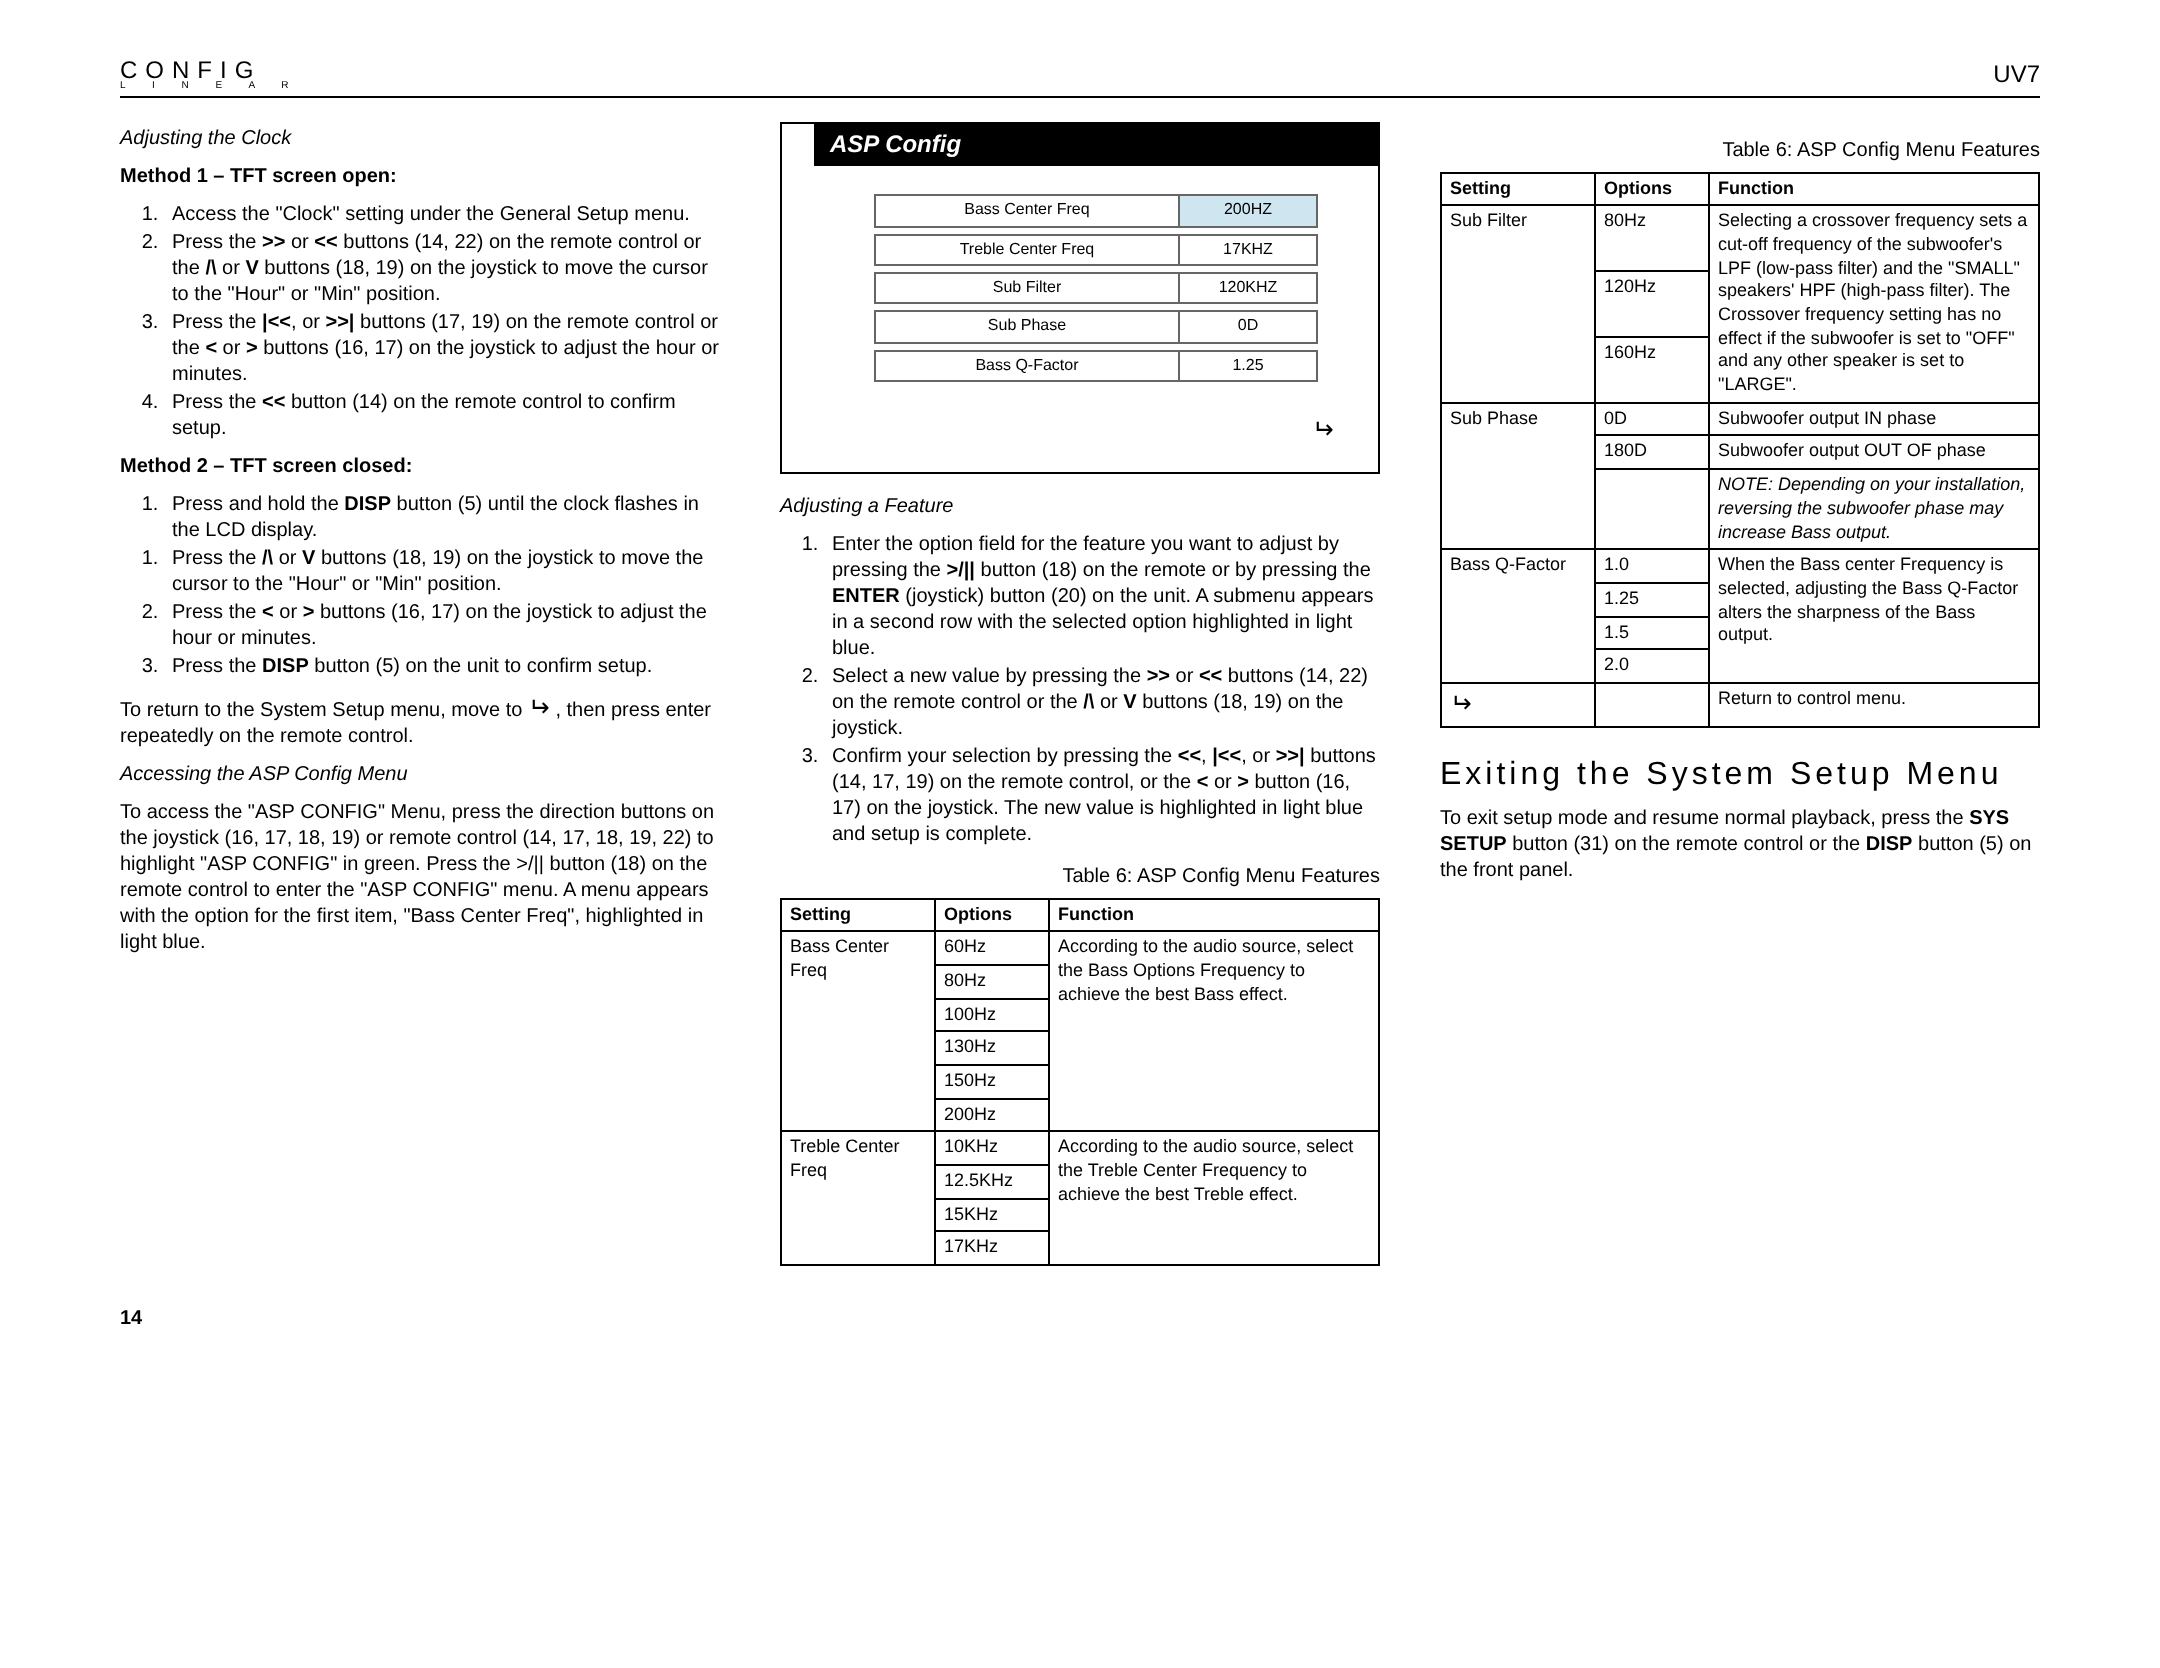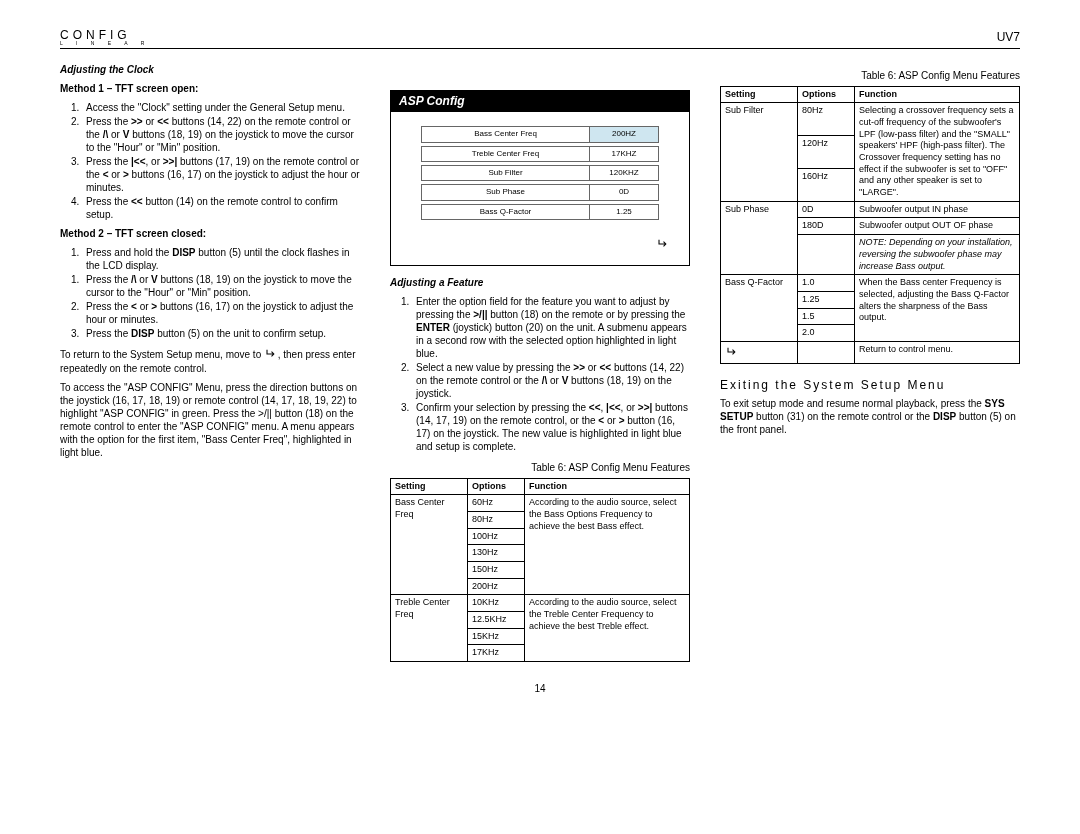--- a/index.html
+++ b/index.html
@@ -39,40 +39,39 @@
   .columns {
     display: flex;
     gap: 30px;
   }
   .col {
     flex: 1;
   }
   h3 { 
     font-weight: normal;
     letter-spacing: 2px;
-    font-size: 12px;
+    font-size: 16px;
     margin: 14px 0 4px 0;
   }
-  .bi { font-weight: bold; font-style: italic; }
+  .bi { font-weight: normal; font-style: italic; }
   .b { font-weight: bold; }
   .i { font-style: italic; }
   ol {
     margin: 2px 0 6px 0;
     padding-left: 22px;
   }
   ol li {
     padding-left: 4px;
     margin-bottom: 1px;
   }
   p { margin: 2px 0 6px 0; }
   .asp-box {
     border: 1px solid #000;
-    padding: 8px 10px 10px 10px;
+    padding: 8px 10px 10px 26px;
     margin-bottom: 10px;
-    margin-top: 29px;
   }
   .asp-title-bar {
     background: #000;
     color: #fff;
     font-style: italic;
     font-weight: bold;
     font-size: 12px;
     padding: 3px 8px;
     margin: -8px -10px 14px -10px;
   }
@@ -121,23 +120,23 @@
   }
   .opt-col { width: 48px; }
   .set-col { width: 68px; }
   .caption {
     text-align: right;
     font-weight: normal;
     font-size: 10px;
     margin: 8px 0 2px 0;
   }
   .pagenum {
-    text-align: center;
     margin-top: 20px;
     font-size: 10px;
+    font-weight: bold;
   }
   .ret-glyph { font-size: 13px; display:inline-block; transform: scaleX(-1); }
 </style>
 </head>
 <body>
 
 <div class="page">
 
   <div class="header">
     <div class="logo">
@@ -167,20 +166,21 @@
         <li>Press the <b>DISP</b> button (5) on the unit to confirm setup.</li>
       </ol>
 
       <p>
         <span>To return to the System Setup menu, move to </span>
         <span class="ret-glyph">↵</span>
         <span> , then press enter repeatedly on the remote control.</span>
       </p>
 
 
+      <p class="bi">Accessing the ASP Config Menu</p>
       <p>To access the "ASP CONFIG" Menu, press the direction buttons on the joystick (16, 17, 18, 19) or remote control (14, 17, 18, 19, 22) to highlight "ASP CONFIG" in green. Press the &gt;/|| button (18) on the remote control to enter the "ASP CONFIG" menu. A menu appears with the option for the first item, "Bass Center Freq", highlighted in light blue.</p>
     </div>
 
     <div class="col">
 
       <div class="asp-box">
         <div class="asp-title-bar">ASP Config</div>
         <div class="kv-wrap">
           <div class="kv-row hi">
             <div class="kv-label">Bass Center Freq</div>

